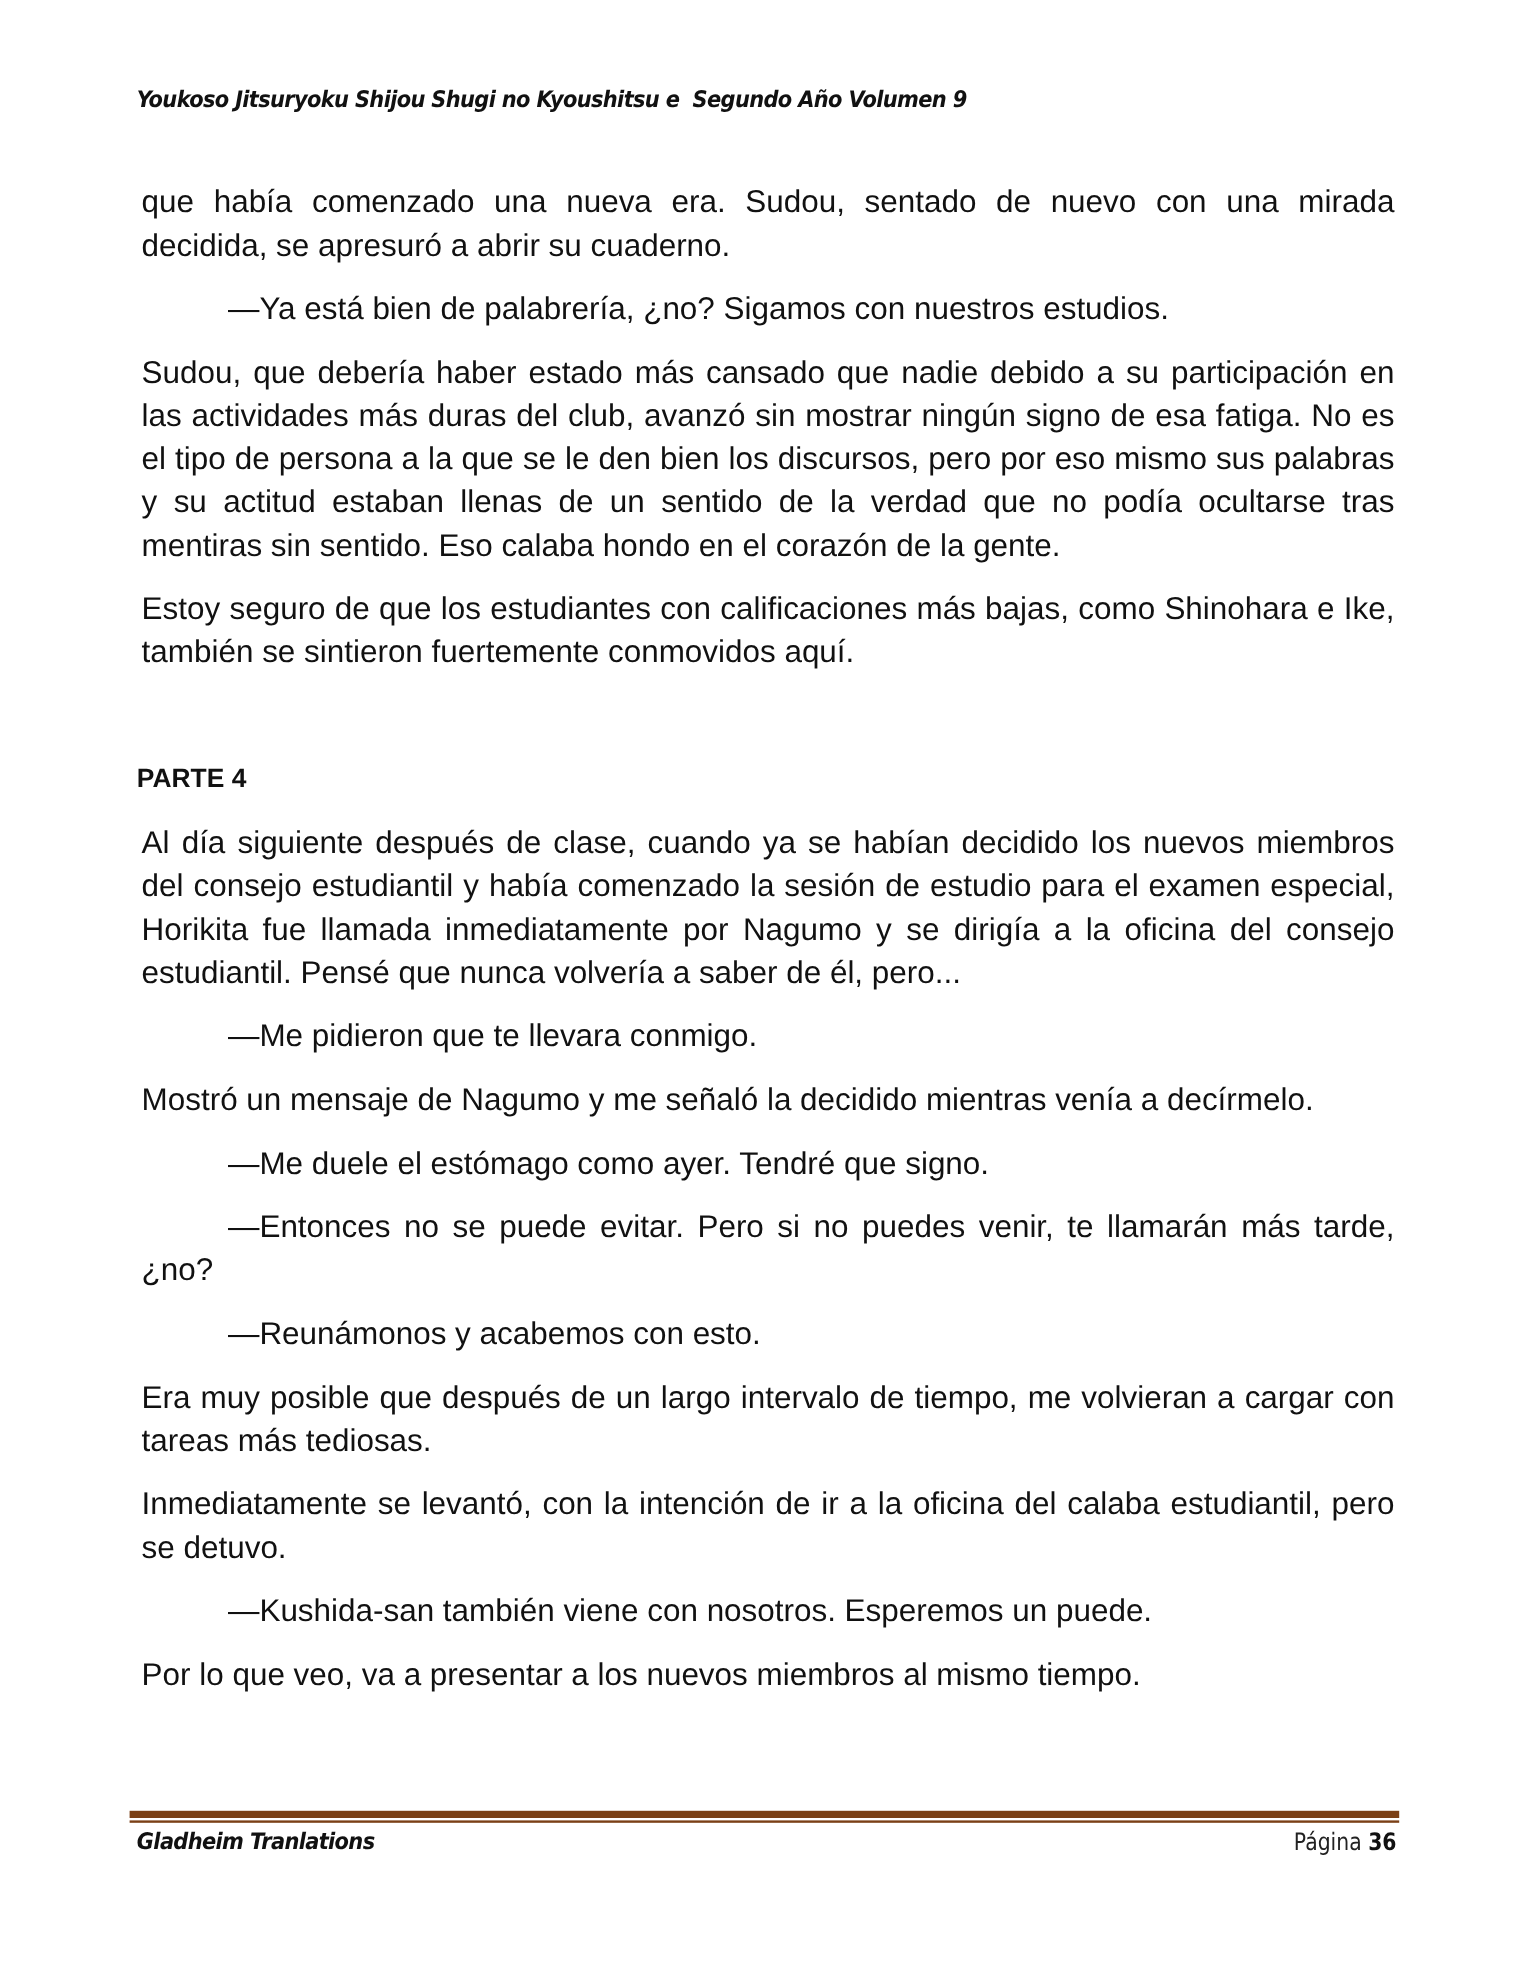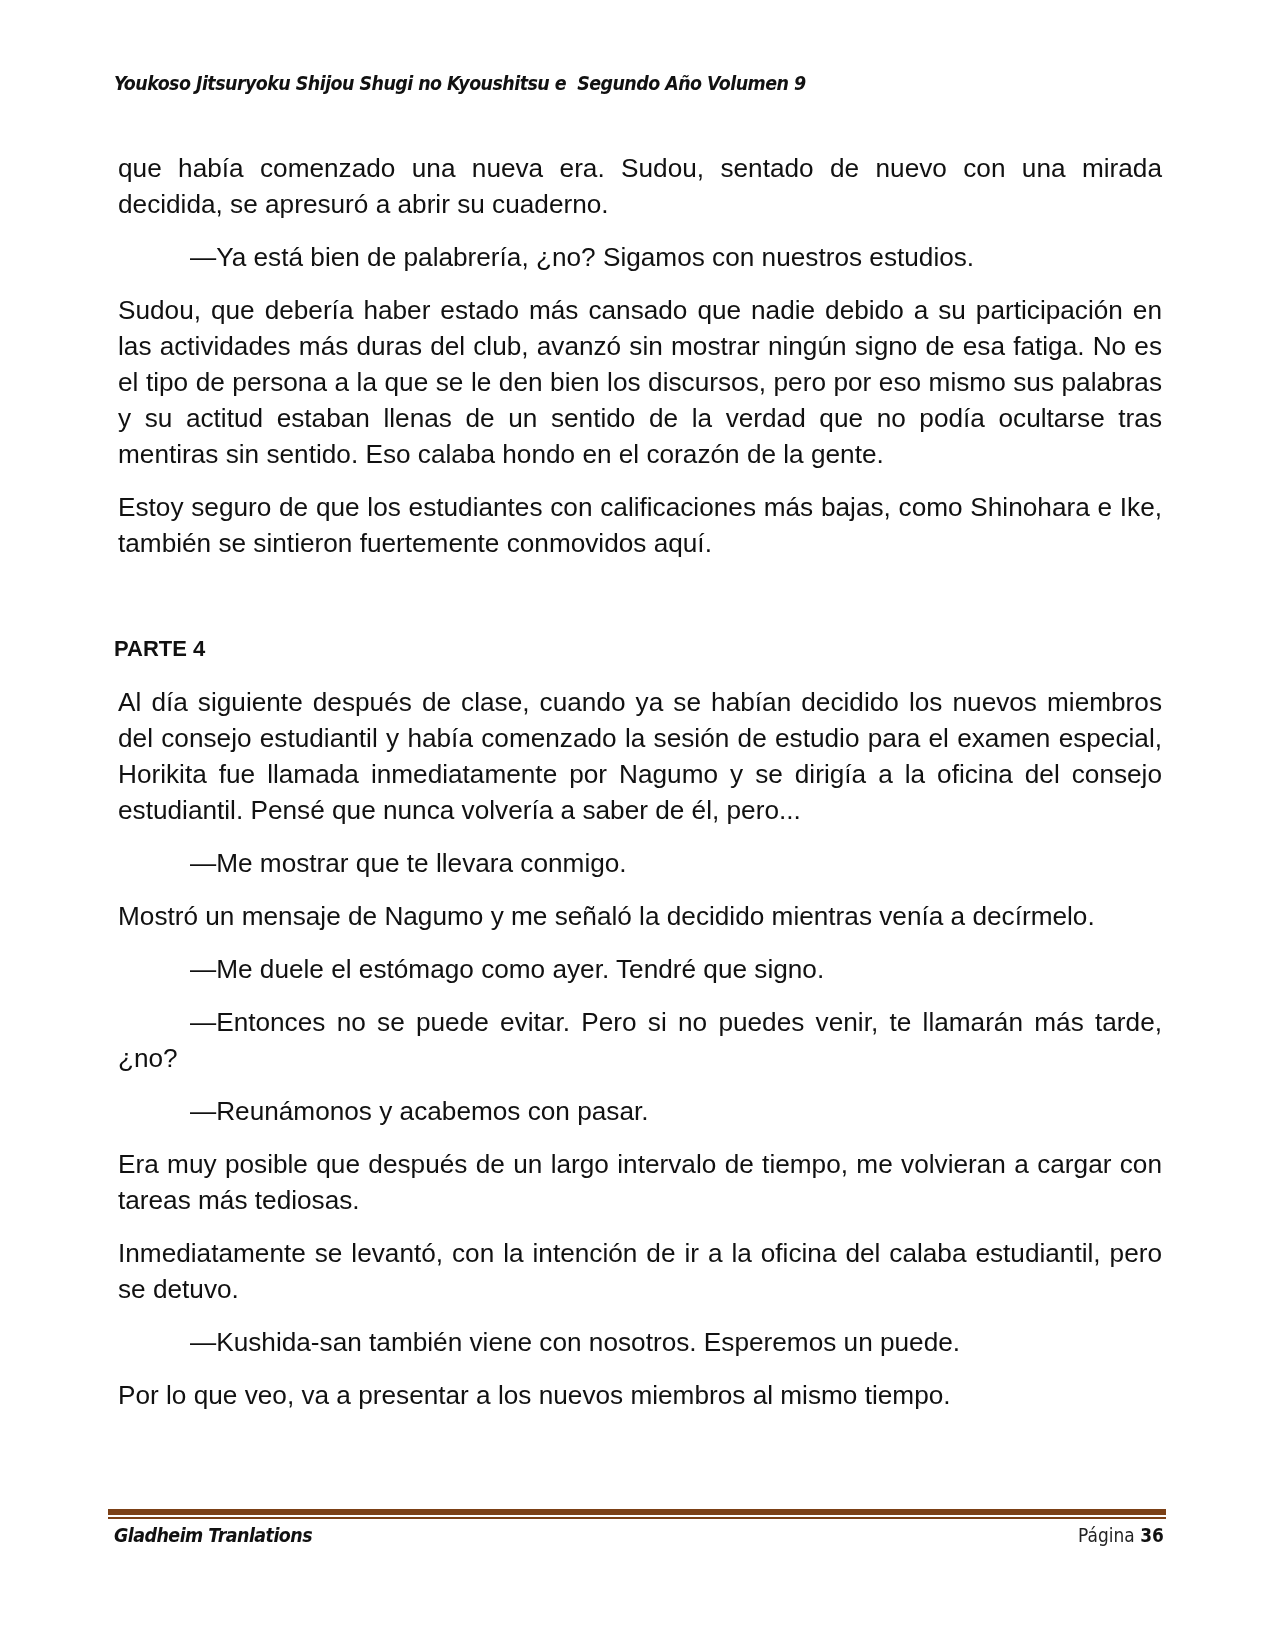--- a/index.html
+++ b/index.html
@@ -23,25 +23,25 @@
 
 <div class="body">
   <p class="p">que había comenzado una nueva era. Sudou, sentado de nuevo con una mirada decidida, se apresuró a abrir su cuaderno.</p>
   <p class="p dlg">—Ya está bien de palabrería, ¿no? Sigamos con nuestros estudios.</p>
   <p class="p">Sudou, que debería haber estado más cansado que nadie debido a su participación en las actividades más duras del club, avanzó sin mostrar ningún signo de esa fatiga. No es el tipo de persona a la que se le den bien los discursos, pero por eso mismo sus palabras y su actitud estaban llenas de un sentido de la verdad que no podía ocultarse tras mentiras sin sentido. Eso calaba hondo en el corazón de la gente.</p>
   <p class="p">Estoy seguro de que los estudiantes con calificaciones más bajas, como Shinohara e Ike, también se sintieron fuertemente conmovidos aquí.</p>
 
   <div class="heading">PARTE 4</div>
 
   <p class="p">Al día siguiente después de clase, cuando ya se habían decidido los nuevos miembros del consejo estudiantil y había comenzado la sesión de estudio para el examen especial, Horikita fue llamada inmediatamente por Nagumo y se dirigía a la oficina del consejo estudiantil. Pensé que nunca volvería a saber de él, pero...</p>
-  <p class="p dlg">—Me mostrar que te llevara conmigo.</p>
+  <p class="p dlg">—Me pidieron que te llevara conmigo.</p>
   <p class="p">Mostró un mensaje de Nagumo y me señaló la decidido mientras venía a decírmelo.</p>
   <p class="p dlg">—Me duele el estómago como ayer. Tendré que signo.</p>
   <p class="p dlg just">—Entonces no se puede evitar. Pero si no puedes venir, te llamarán más tarde, ¿no?</p>
-  <p class="p dlg">—Reunámonos y acabemos con pasar.</p>
+  <p class="p dlg">—Reunámonos y acabemos con esto.</p>
   <p class="p">Era muy posible que después de un largo intervalo de tiempo, me volvieran a cargar con tareas más tediosas.</p>
   <p class="p">Inmediatamente se levantó, con la intención de ir a la oficina del calaba estudiantil, pero se detuvo.</p>
   <p class="p dlg">—Kushida-san también viene con nosotros. Esperemos un puede.</p>
   <p class="p">Por lo que veo, va a presentar a los nuevos miembros al mismo tiempo.</p>
 </div>
 
 <div class="rule-thick"></div>
 <div class="rule-thin"></div>
 
 <div class="footer-left">Gladheim Tranlations</div>

